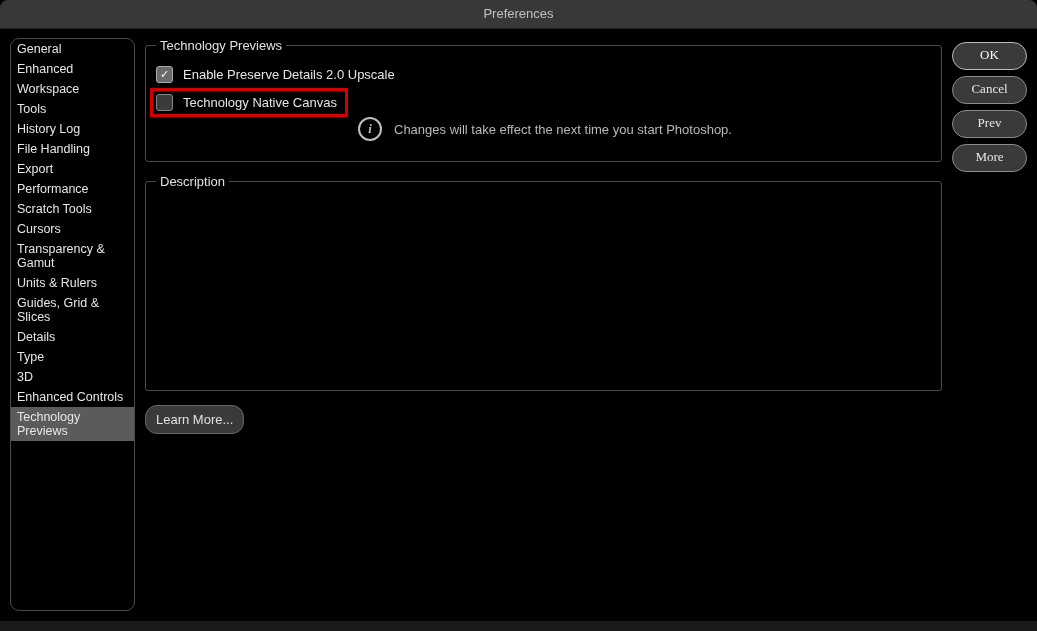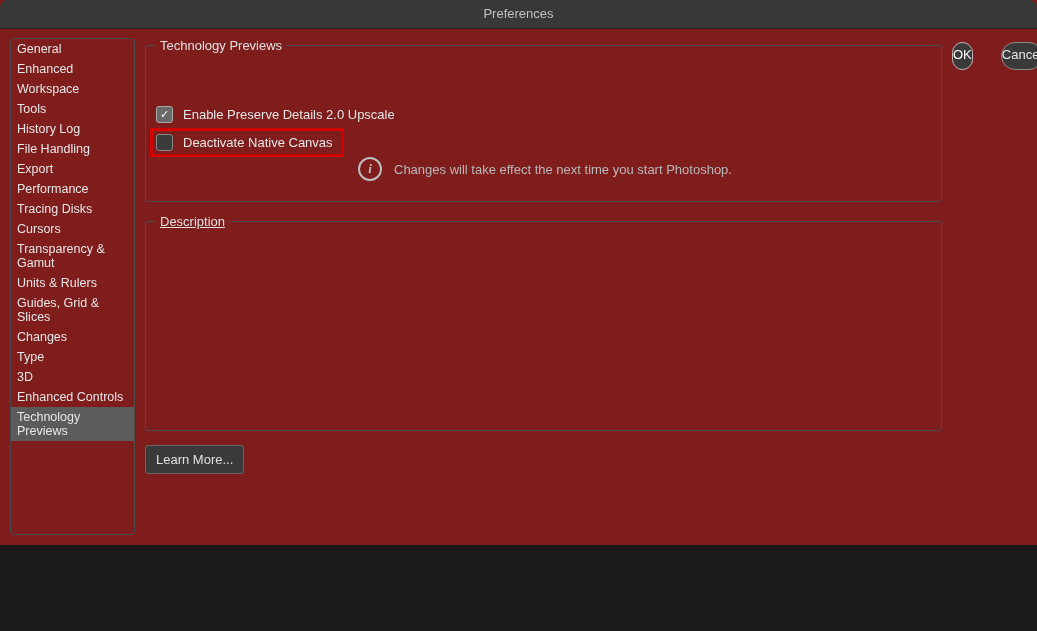--- a/index.html
+++ b/index.html
@@ -1,60 +1,60 @@
 <!DOCTYPE html>
 <html><head>
 <meta charset="utf-8">
 <style>
   html,body{margin:0;padding:0;background:#1a1a1a;font-family:-apple-system,BlinkMacSystemFont,"Segoe UI",Arial,sans-serif;font-size:13px;color:#ddd;overflow:hidden;}
-  .window{width:1037px;height:545px;background:#7f1d1d;position:relative;box-sizing:border-box;}
+  .window{width:1037px;height:621px;background:#000000;position:relative;box-sizing:border-box;}
   .titlebar{height:28px;background:#383838;border-bottom:1px solid #222;text-align:center;line-height:28px;color:#c0c0c0;font-size:13px;border-top-left-radius:8px;border-top-right-radius:8px;}
   .body{position:absolute;top:28px;left:0;right:0;bottom:0;display:flex;padding:10px;box-sizing:border-box;}
-  .sidebar{width:123px;border:1px solid #4a4a4a;border-radius:4px;overflow:hidden;}
+  .sidebar{width:123px;border:1px solid #4a4a4a;border-radius:9px;overflow:hidden;}
   .sidebar-item{padding:3px 6px;color:#e6e6e6;font-size:12.5px;cursor:pointer;}
   .sidebar-item.selected{background:#5b5b5b;}
   .main{flex:1;padding:0 10px;display:flex;flex-direction:column;}
-  .actions{width:75px;display:flex;flex-direction:row;gap:28px;padding-top:4px;}
+  .actions{width:75px;display:flex;flex-direction:column;gap:6px;padding-top:4px;font-family:Liberation Serif, serif;}
   .btn{background:#3a3a3a;border:1px solid #8a8a8a;border-radius:15px;color:#e6e6e6;height:26px;line-height:24px;text-align:center;font-size:13px;cursor:pointer;}
   .btn.primary{border-color:#bbb;color:#fff;}
   fieldset{border:1px solid #4a4a4a;border-radius:3px;margin:0 0 12px 0;padding:0;position:relative;}
   fieldset>legend{padding:0 4px;color:#e0e0e0;font-size:13px;margin-left:10px;}
   .checks{padding:8px 4px 14px 4px;}
-  .checkrow{display:flex;align-items:center;gap:10px;padding:5px 6px;color:#e6e6e6;margin-top:40px;}
+  .checkrow{display:flex;align-items:center;gap:10px;padding:5px 6px;color:#e6e6e6;}
   .checkrow.highlight{border:3px solid #d30000;margin:0 0 0 0;display:inline-flex;padding:3px 8px 3px 3px;}
   .cb{width:15px;height:15px;border:1px solid #888;border-radius:3px;background:#3b3b3b;display:flex;align-items:center;justify-content:center;font-size:12px;color:#fff;flex:0 0 15px;cursor:pointer;}
   .cb.checked{background:#6a6a6a;border-color:#aaa;}
   .cb.checked::after{content:"✓";font-size:11px;line-height:1;}
   .info-row{display:flex;align-items:center;gap:12px;padding:0 0 6px 208px;color:#b8b8b8;}
   .info-icon{width:20px;height:20px;border:2px solid #bdbdbd;border-radius:50%;display:flex;align-items:center;justify-content:center;font-family:Georgia,serif;font-style:italic;font-weight:bold;color:#bdbdbd;font-size:13px;flex:0 0 20px;}
-  .desc-box{height:215px;text-decoration:underline;}
-  .learn-btn{border:1px solid #666;border-radius:3px;padding:6px 10px;color:#e0e0e0;background:#3a3a3a;display:inline-block;cursor:pointer;margin-top:2px;}
+  .desc-box{height:215px;}
+  .learn-btn{border:1px solid #666;border-radius:12px;padding:6px 10px;color:#e0e0e0;background:#3a3a3a;display:inline-block;cursor:pointer;margin-top:2px;}
 </style>
 </head>
 <body>
 
 <div class="window">
   <div class="titlebar">Preferences</div>
   <div class="body">
 
     <div class="sidebar">
       <div class="sidebar-item">General</div>
       <div class="sidebar-item">Enhanced</div>
       <div class="sidebar-item">Workspace</div>
       <div class="sidebar-item">Tools</div>
       <div class="sidebar-item">History Log</div>
       <div class="sidebar-item">File Handling</div>
       <div class="sidebar-item">Export</div>
       <div class="sidebar-item">Performance</div>
-      <div class="sidebar-item">Tracing Disks</div>
+      <div class="sidebar-item">Scratch Tools</div>
       <div class="sidebar-item">Cursors</div>
       <div class="sidebar-item">Transparency &amp; Gamut</div>
       <div class="sidebar-item">Units &amp; Rulers</div>
       <div class="sidebar-item">Guides, Grid &amp; Slices</div>
-      <div class="sidebar-item">Changes</div>
+      <div class="sidebar-item">Details</div>
       <div class="sidebar-item">Type</div>
       <div class="sidebar-item">3D</div>
       <div class="sidebar-item">Enhanced Controls</div>
       <div class="sidebar-item selected">Technology Previews</div>
     </div>
 
     <div class="main">
 
       <fieldset>
         <legend>Technology Previews</legend>
@@ -63,21 +63,21 @@
           <div class="checkrow">
             <span class="cb checked"></span>
             <span>Enable Preserve Details 2.0 Upscale</span>
           </div>
 
 
 
           <div>
             <div class="checkrow highlight">
               <span class="cb"></span>
-              <span>Deactivate Native Canvas</span>
+              <span>Technology Native Canvas</span>
             </div>
           </div>
 
           <div class="info-row">
             <span class="info-icon">i</span>
             <span>Changes will take effect the next time you start Photoshop.</span>
           </div>
         </div>
       </fieldset>
 
@@ -87,17 +87,17 @@
 
       <div>
         <span class="learn-btn">Learn More...</span>
       </div>
     </div>
 
     <div class="actions">
       <div class="btn primary">OK</div>
       <div class="btn">Cancel</div>
       <div class="btn">Prev</div>
-      <div class="btn">File</div>
+      <div class="btn">More</div>
     </div>
 
   </div>
 </div>
 
 </body></html>

